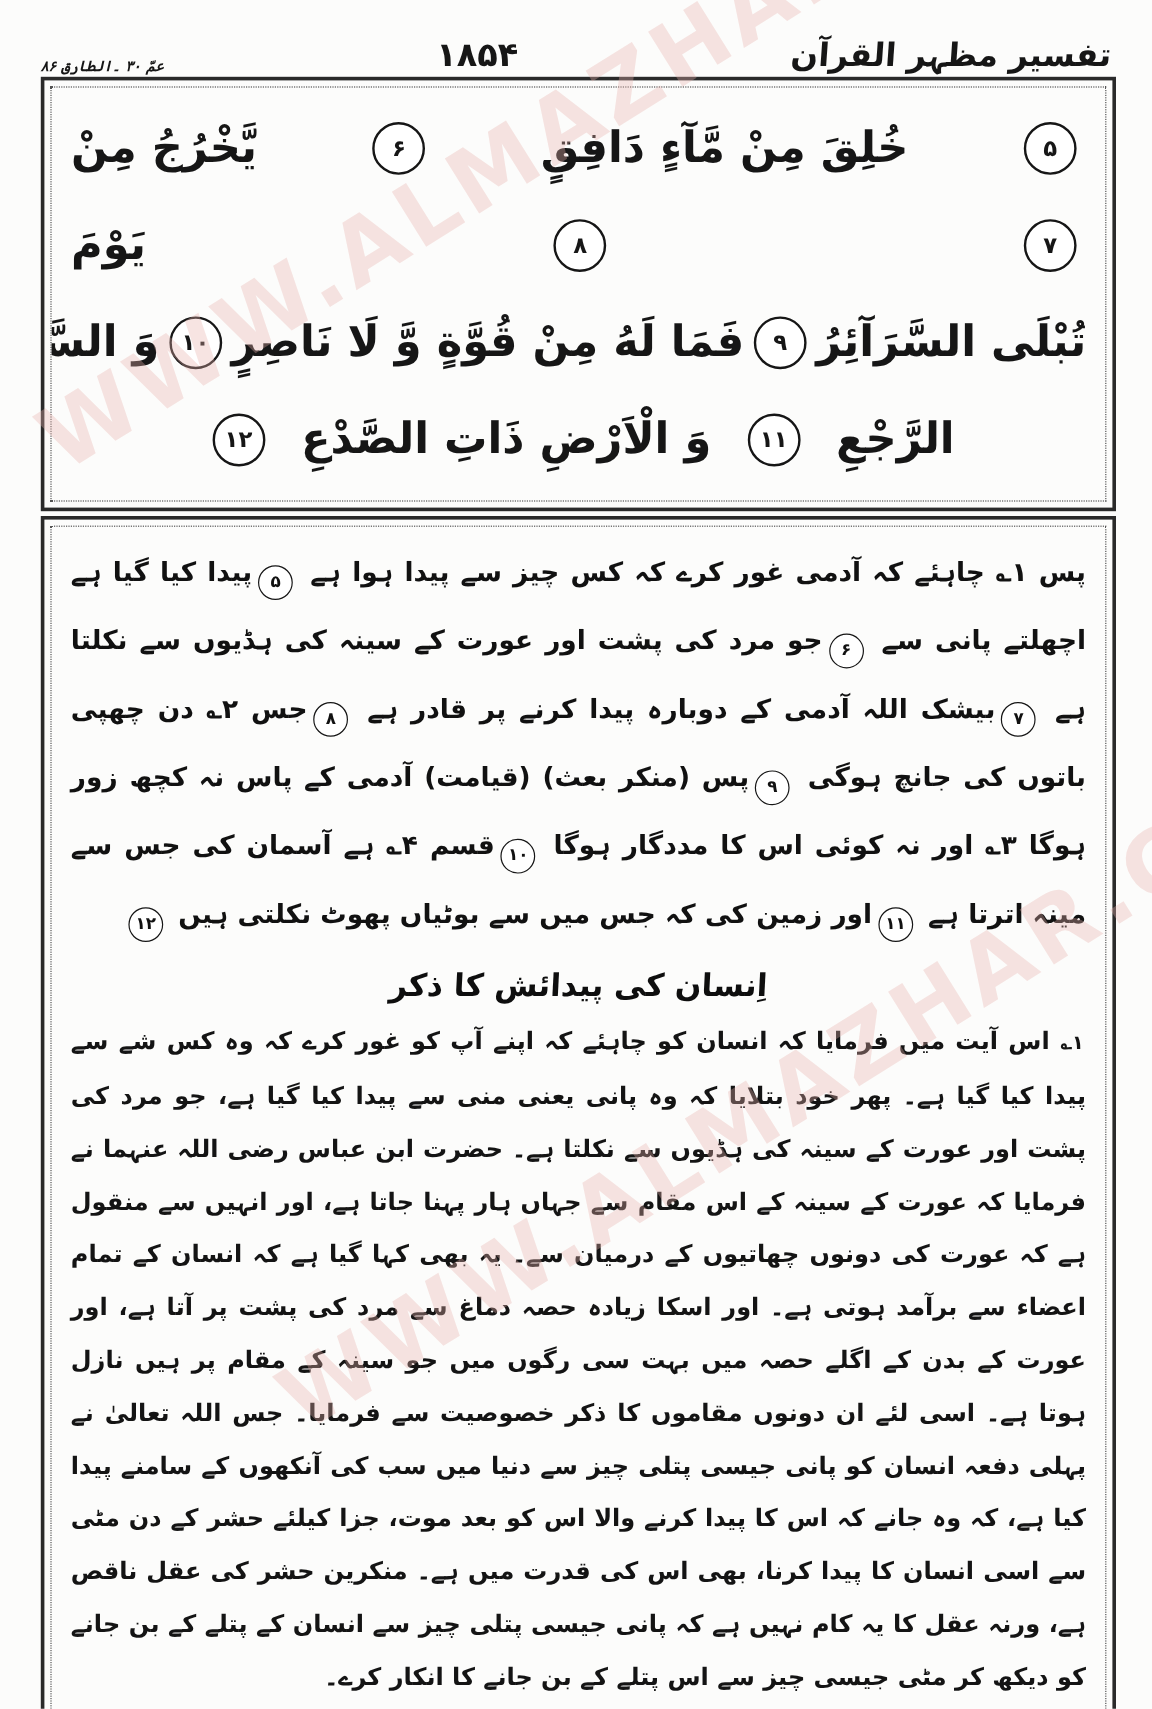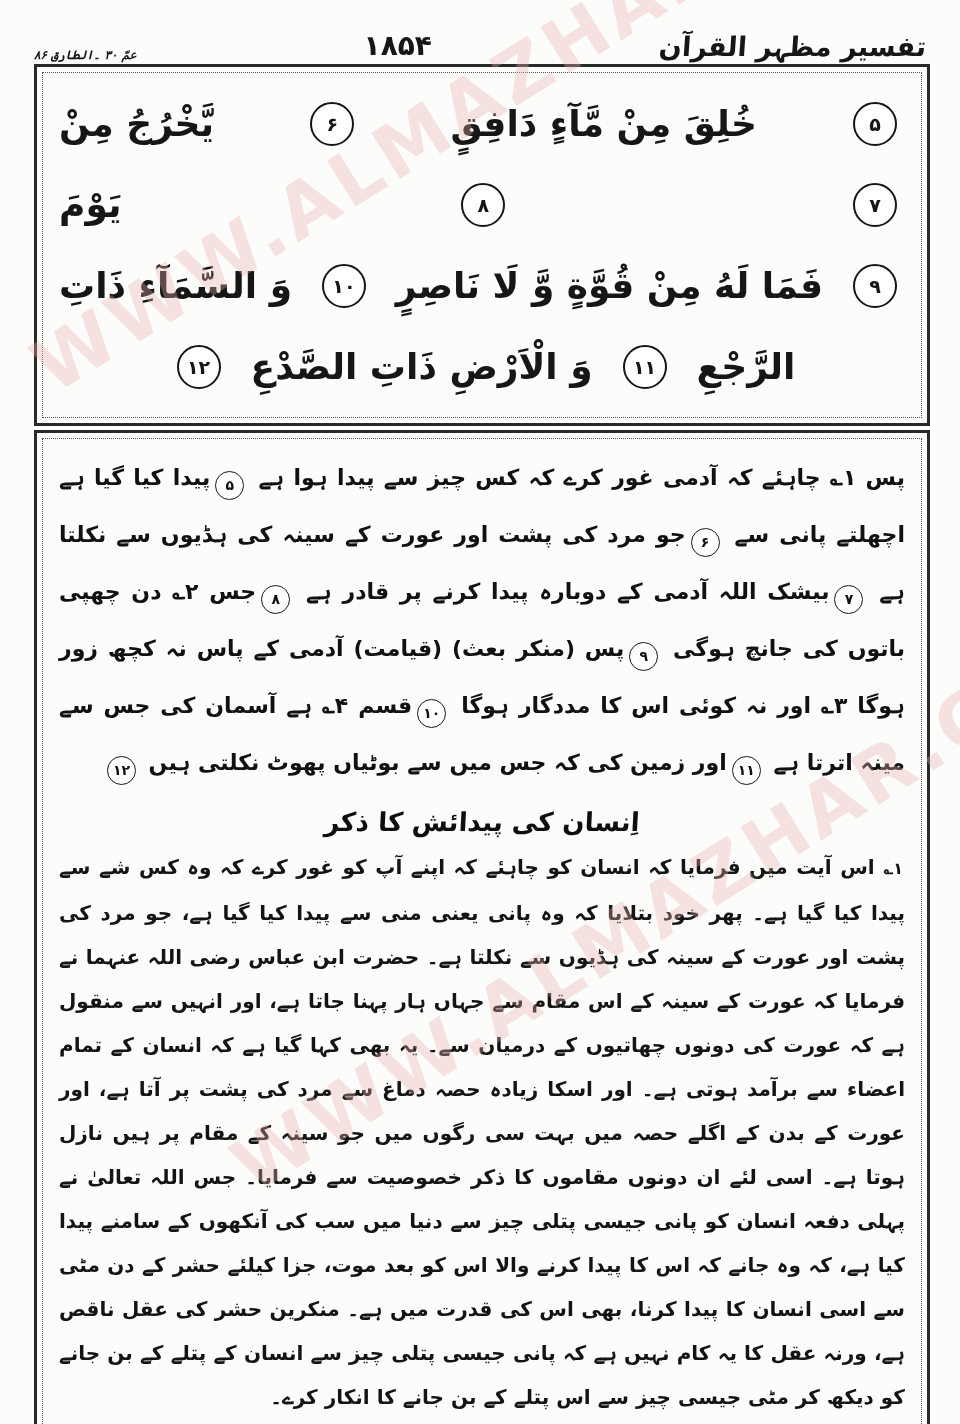--- a/index.html
+++ b/index.html
@@ -103,20 +103,21 @@
           <span class="q-text">خُلِقَ مِنْ مَّآءٍ دَافِقٍ</span>
           <span class="medallion">۶</span>
           <span class="q-text">يَّخْرُجُ مِنْ</span>
         </div>
         <div class="q-line">
           <span class="medallion">۷</span>
           <span class="medallion">۸</span>
           <span class="q-text">يَوْمَ</span>
         </div>
         <div class="q-line">
+          <span class="q-text">تُبْلَى السَّرَآئِرُ</span>
           <span class="medallion">۹</span>
           <span class="q-text">فَمَا لَهُ مِنْ قُوَّةٍ وَّ لَا نَاصِرٍ</span>
           <span class="medallion">۱۰</span>
           <span class="q-text">وَ السَّمَآءِ ذَاتِ</span>
         </div>
         <div class="q-line centered">
           <span class="q-text">الرَّجْعِ</span>
           <span class="medallion">۱۱</span>
           <span class="q-text">وَ الْاَرْضِ ذَاتِ الصَّدْعِ</span>
           <span class="medallion">۱۲</span>

